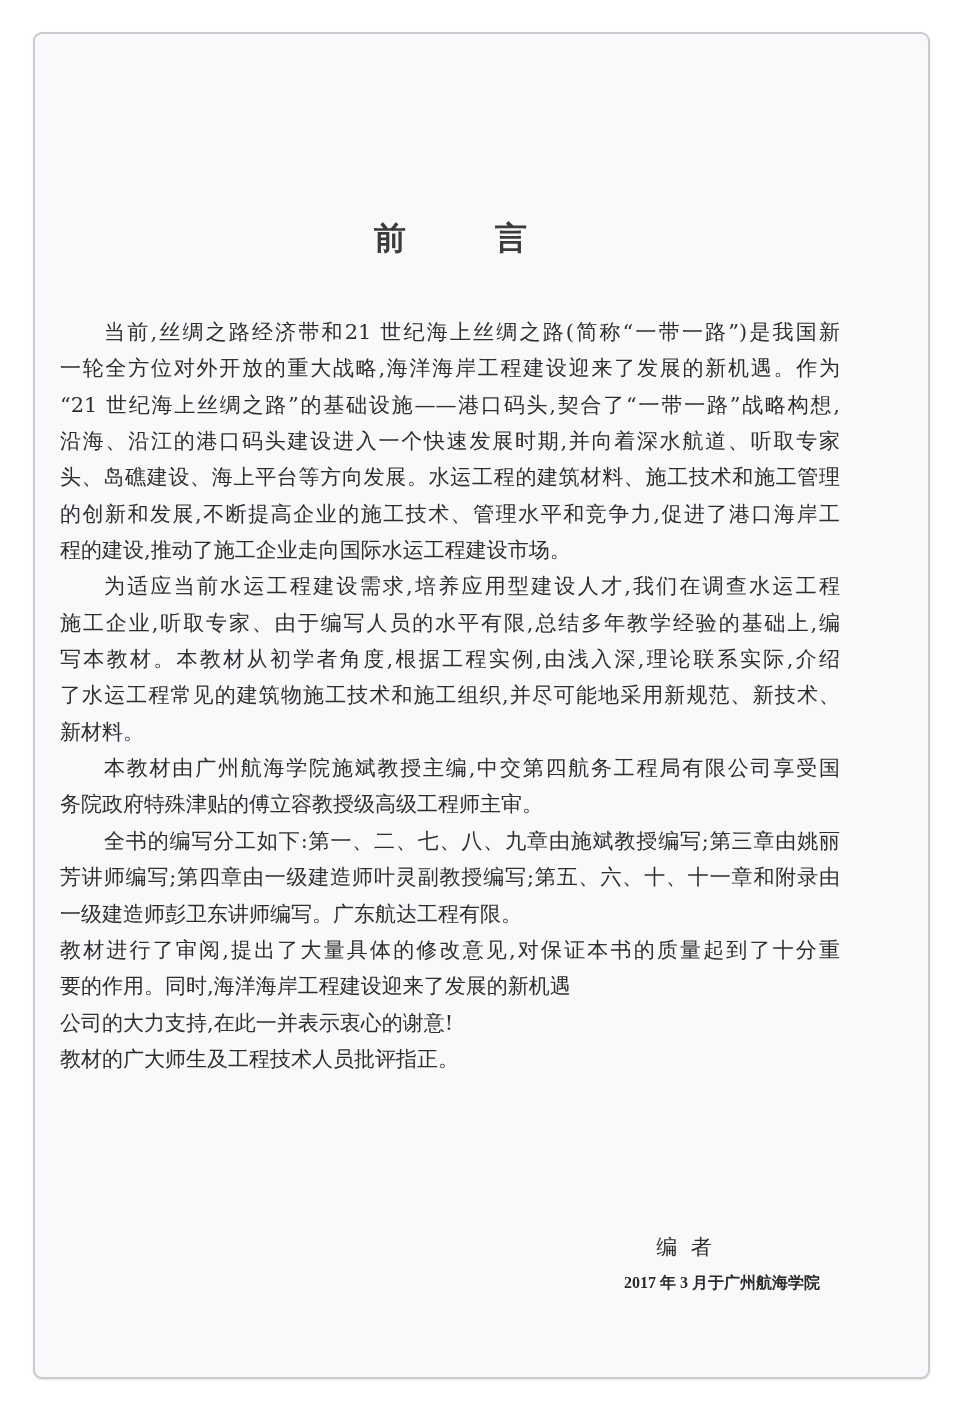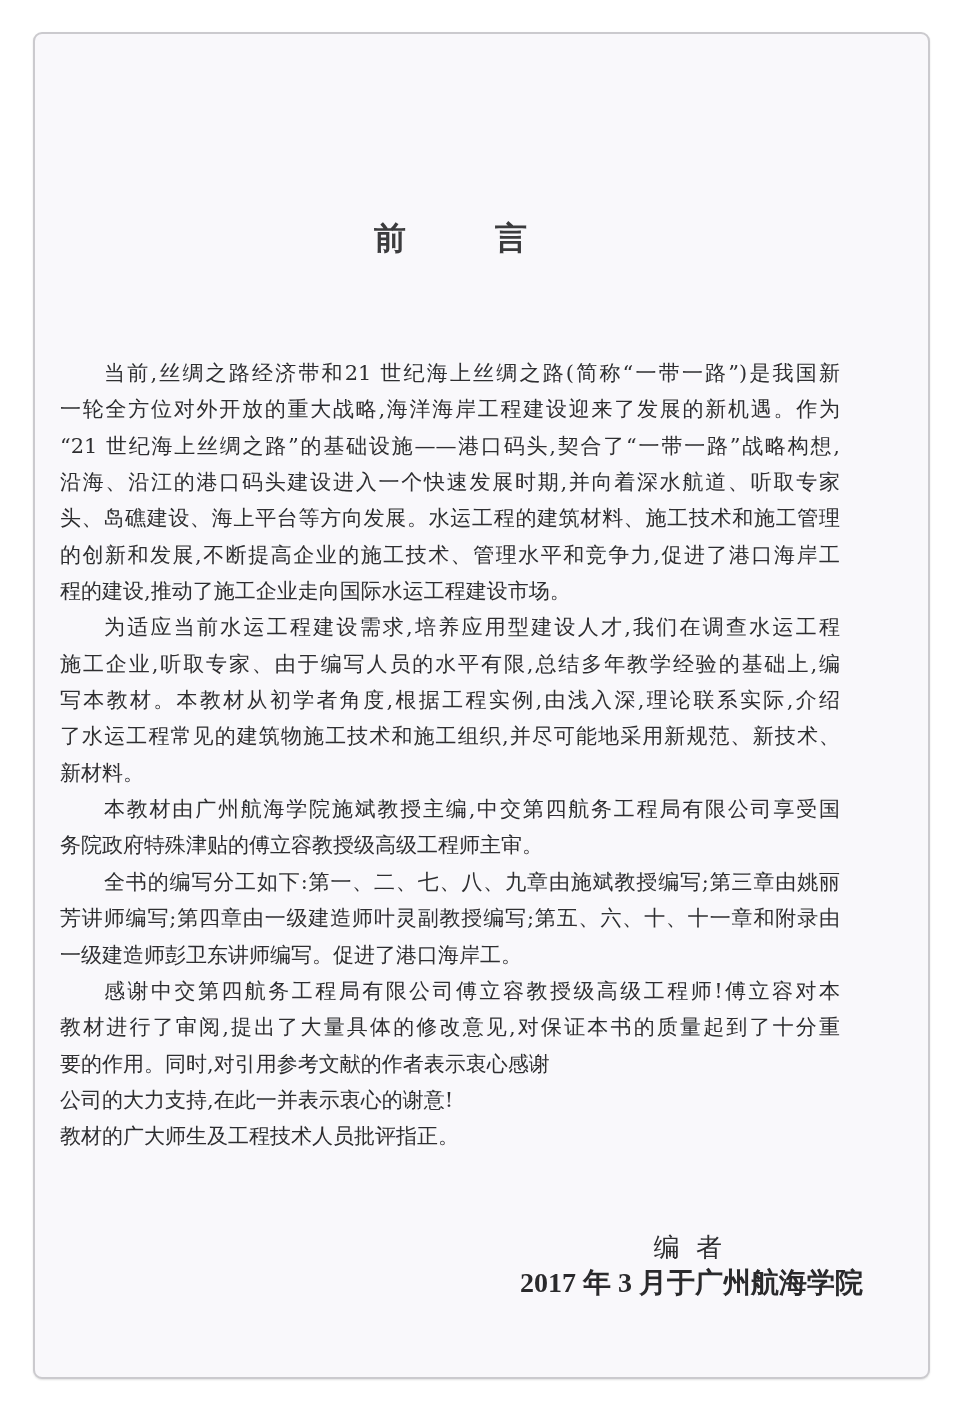--- a/index.html
+++ b/index.html
@@ -15,38 +15,38 @@
       border: 2px solid #cbcace;
       border-radius: 9px;
       box-shadow: 0 1px 2px rgba(0,0,0,0.12);
     }
     .title-char {
       position: absolute; top: 218px; width: 34px; height: 40px;
       font-family: "DejaVu Sans", sans-serif; font-weight: bold;
       font-size: 32px; line-height: 40px; text-align: center; color: #3b3b3d;
     }
     .body-text {
-      position: absolute; left: 60px; top: 314px; width: 780px; margin-top: 41px;
+      position: absolute; left: 60px; top: 314px; width: 780px;
     }
     .line {
       height: 36.35px; line-height: 36.35px; font-size: 21px;
       white-space: nowrap; overflow: visible;
       text-align: justify; text-align-last: justify; text-justify: inter-character;
     }
     .line.indent { padding-left: 44px; }
     .line.last { text-align-last: left; }
     .sig-label {
       position: absolute; left: 646px; top: 1232px; width: 76px; height: 30px;
-      font-family: "DejaVu Sans", sans-serif; font-size: 26px; line-height: 30px;
-      text-align: right; white-space: pre; color: #2e2e30;
+      font-family: "DejaVu Sans", sans-serif; font-size: 21px; line-height: 30px;
+      text-align: center; white-space: pre; color: #2e2e30;
     }
     .sig-date {
       position: absolute; left: 520px; top: 1268px; width: 300px; height: 30px;
       font-family: "Liberation Serif", serif; font-weight: bold;
-      font-size: 28px; line-height: 30px; text-align: right; color: #2a2a2c;
+      font-size: 16px; line-height: 30px; text-align: right; color: #2a2a2c;
       white-space: nowrap;
     }
   </style>
 </head>
 <body>
 
 <div class="page"></div>
 
 <div class="title-char" style="left:373px;">前</div>
 <div class="title-char" style="left:494px;">言</div>
@@ -65,25 +65,24 @@
   <div class="line">施工企业,听取专家、由于编写人员的水平有限,总结多年教学经验的基础上,编</div>
   <div class="line">写本教材。本教材从初学者角度,根据工程实例,由浅入深,理论联系实际,介绍</div>
   <div class="line">了水运工程常见的建筑物施工技术和施工组织,并尽可能地采用新规范、新技术、</div>
   <div class="line last">新材料。</div>
 
   <div class="line indent">本教材由广州航海学院施斌教授主编,中交第四航务工程局有限公司享受国</div>
   <div class="line last">务院政府特殊津贴的傅立容教授级高级工程师主审。</div>
 
   <div class="line indent">全书的编写分工如下:第一、二、七、八、九章由施斌教授编写;第三章由姚丽</div>
   <div class="line">芳讲师编写;第四章由一级建造师叶灵副教授编写;第五、六、十、十一章和附录由</div>
-  <div class="line last">一级建造师彭卫东讲师编写。促进了港口海岸工。</div>
+  <div class="line last">一级建造师彭卫东讲师编写。广东航达工程有限。</div>
 
-  <div class="line indent">感谢中交第四航务工程局有限公司傅立容教授级高级工程师!傅立容对本</div>
   <div class="line">教材进行了审阅,提出了大量具体的修改意见,对保证本书的质量起到了十分重</div>
-  <div class="line last">要的作用。同时,对引用参考文献的作者表示衷心感谢</div>
+  <div class="line last">要的作用。同时,海洋海岸工程建设迎来了发展的新机遇</div>
 
   <div class="line last">公司的大力支持,在此一并表示衷心的谢意!</div>
 
   <div class="line last">教材的广大师生及工程技术人员批评指正。</div>
 </div>
 
 <div class="sig-label">编  者</div>
 <div class="sig-date">2017 年 3 月于广州航海学院</div>
 
 </body></html>

